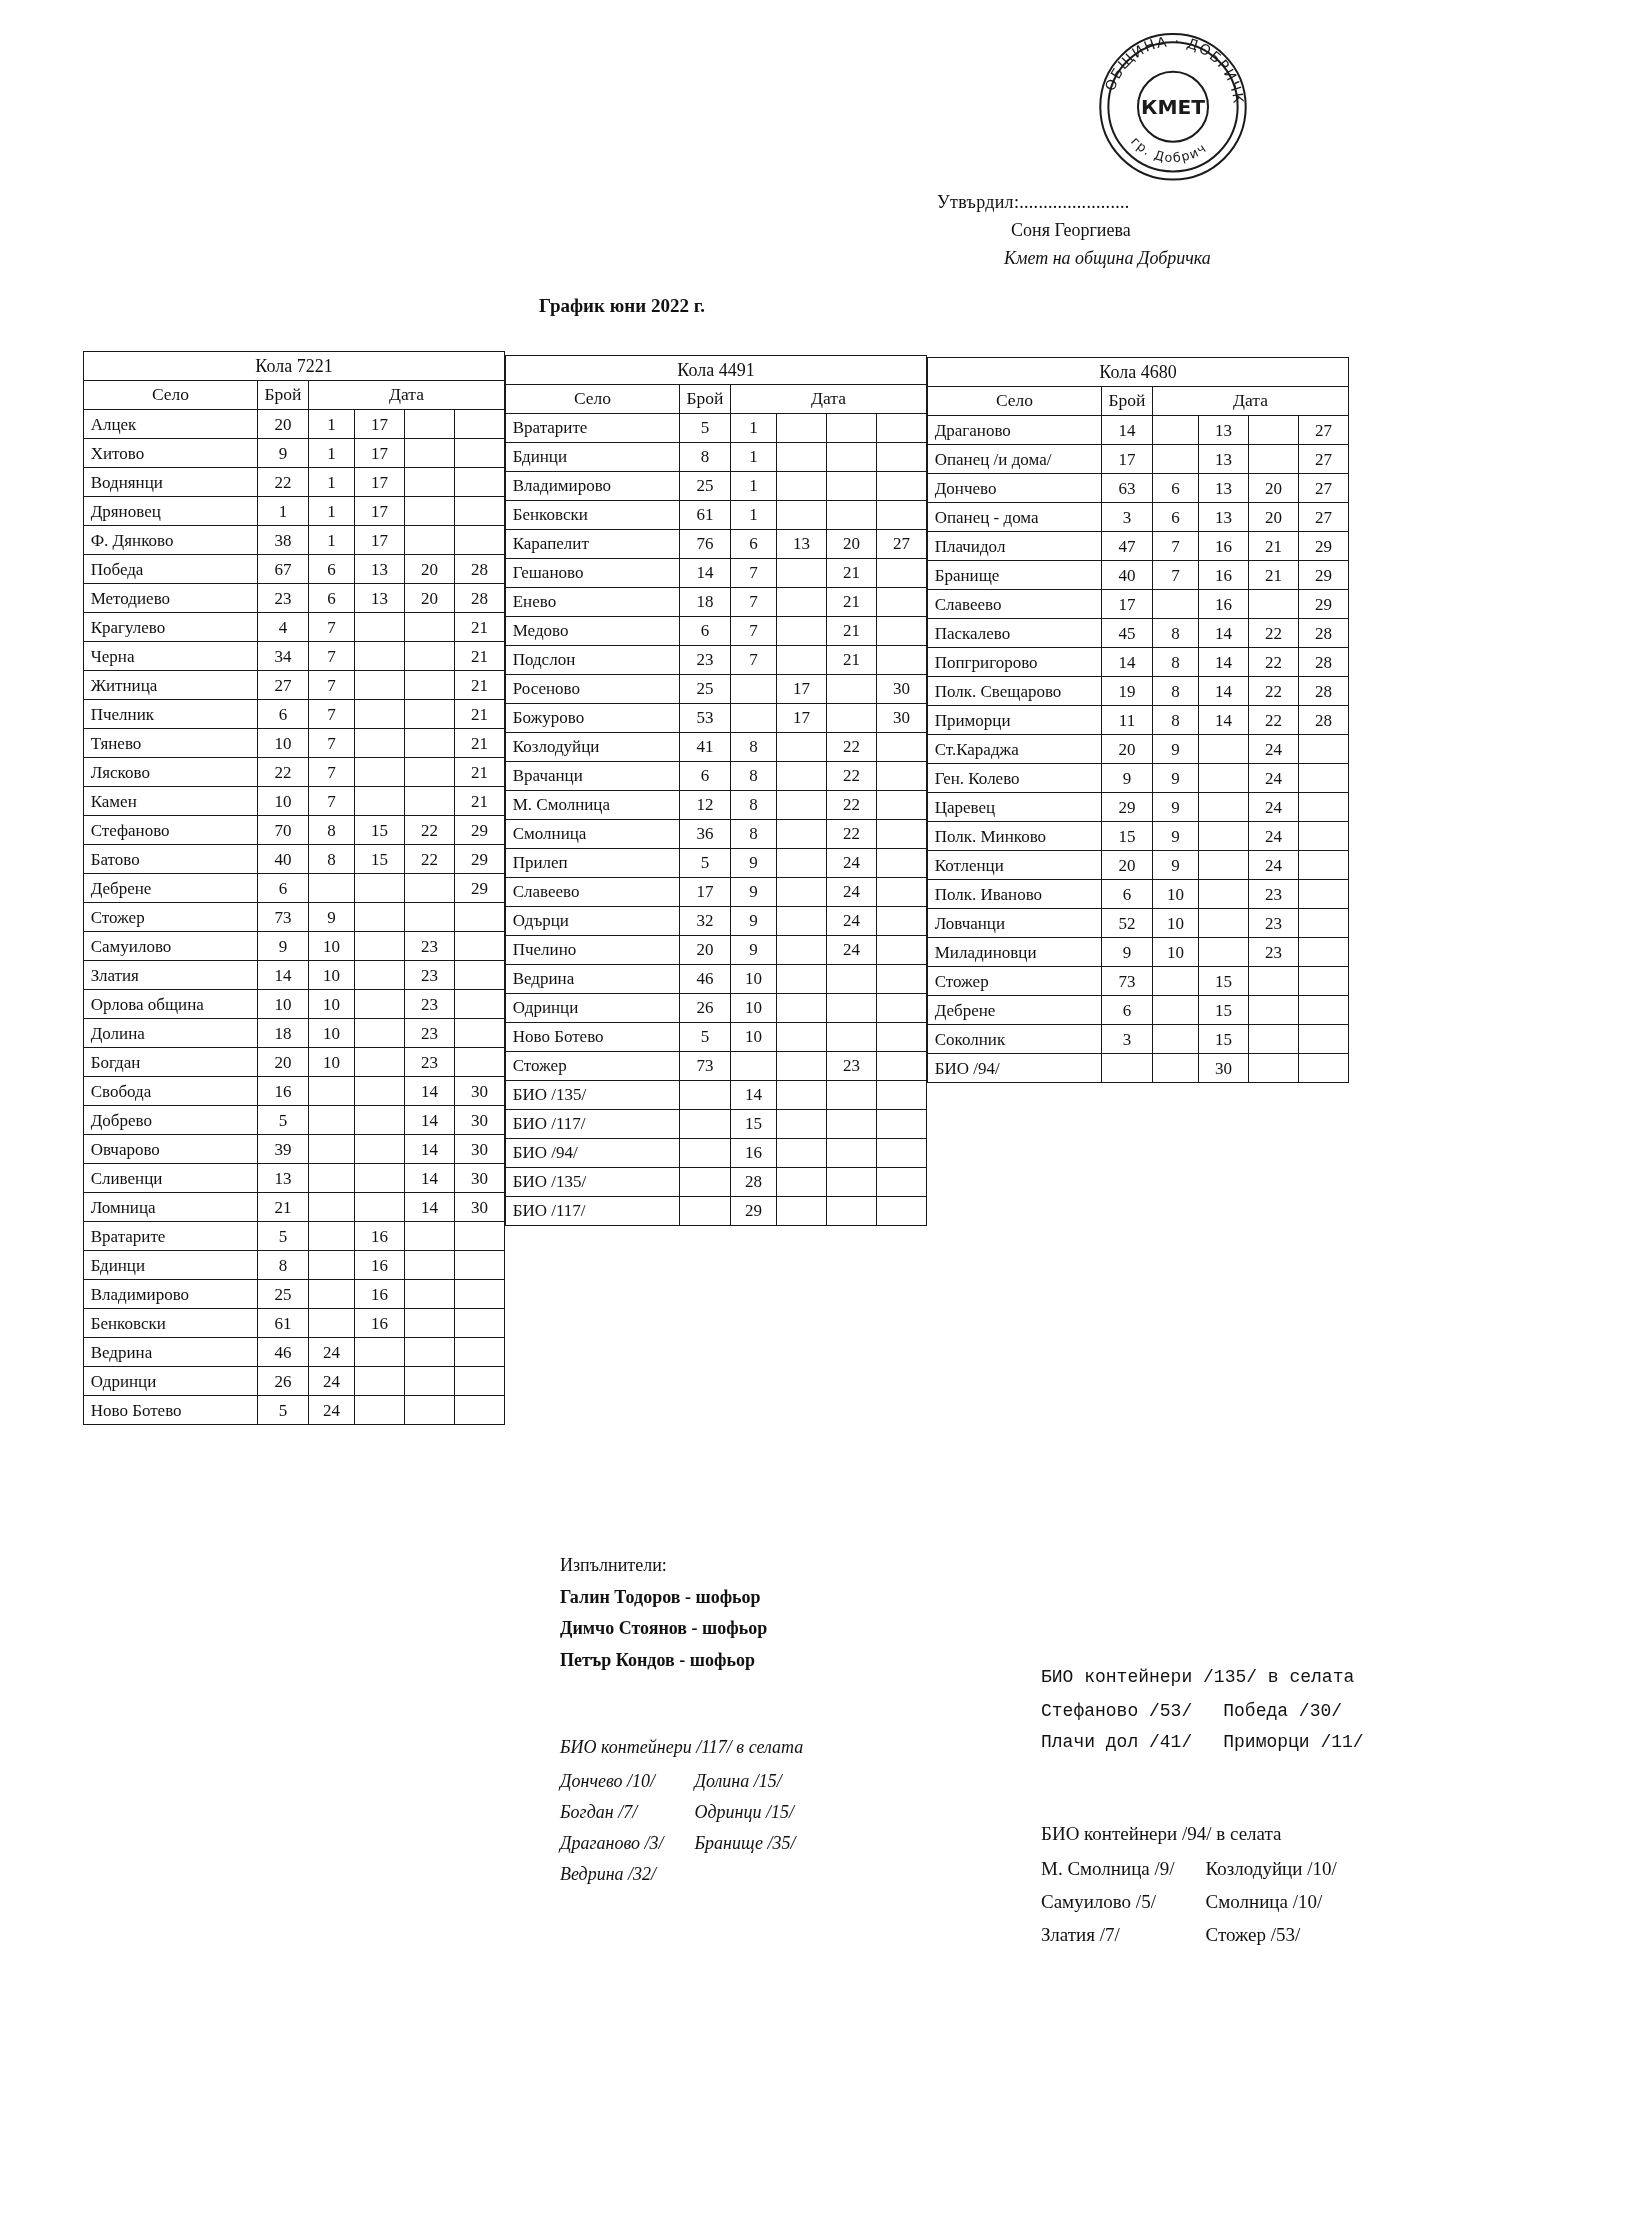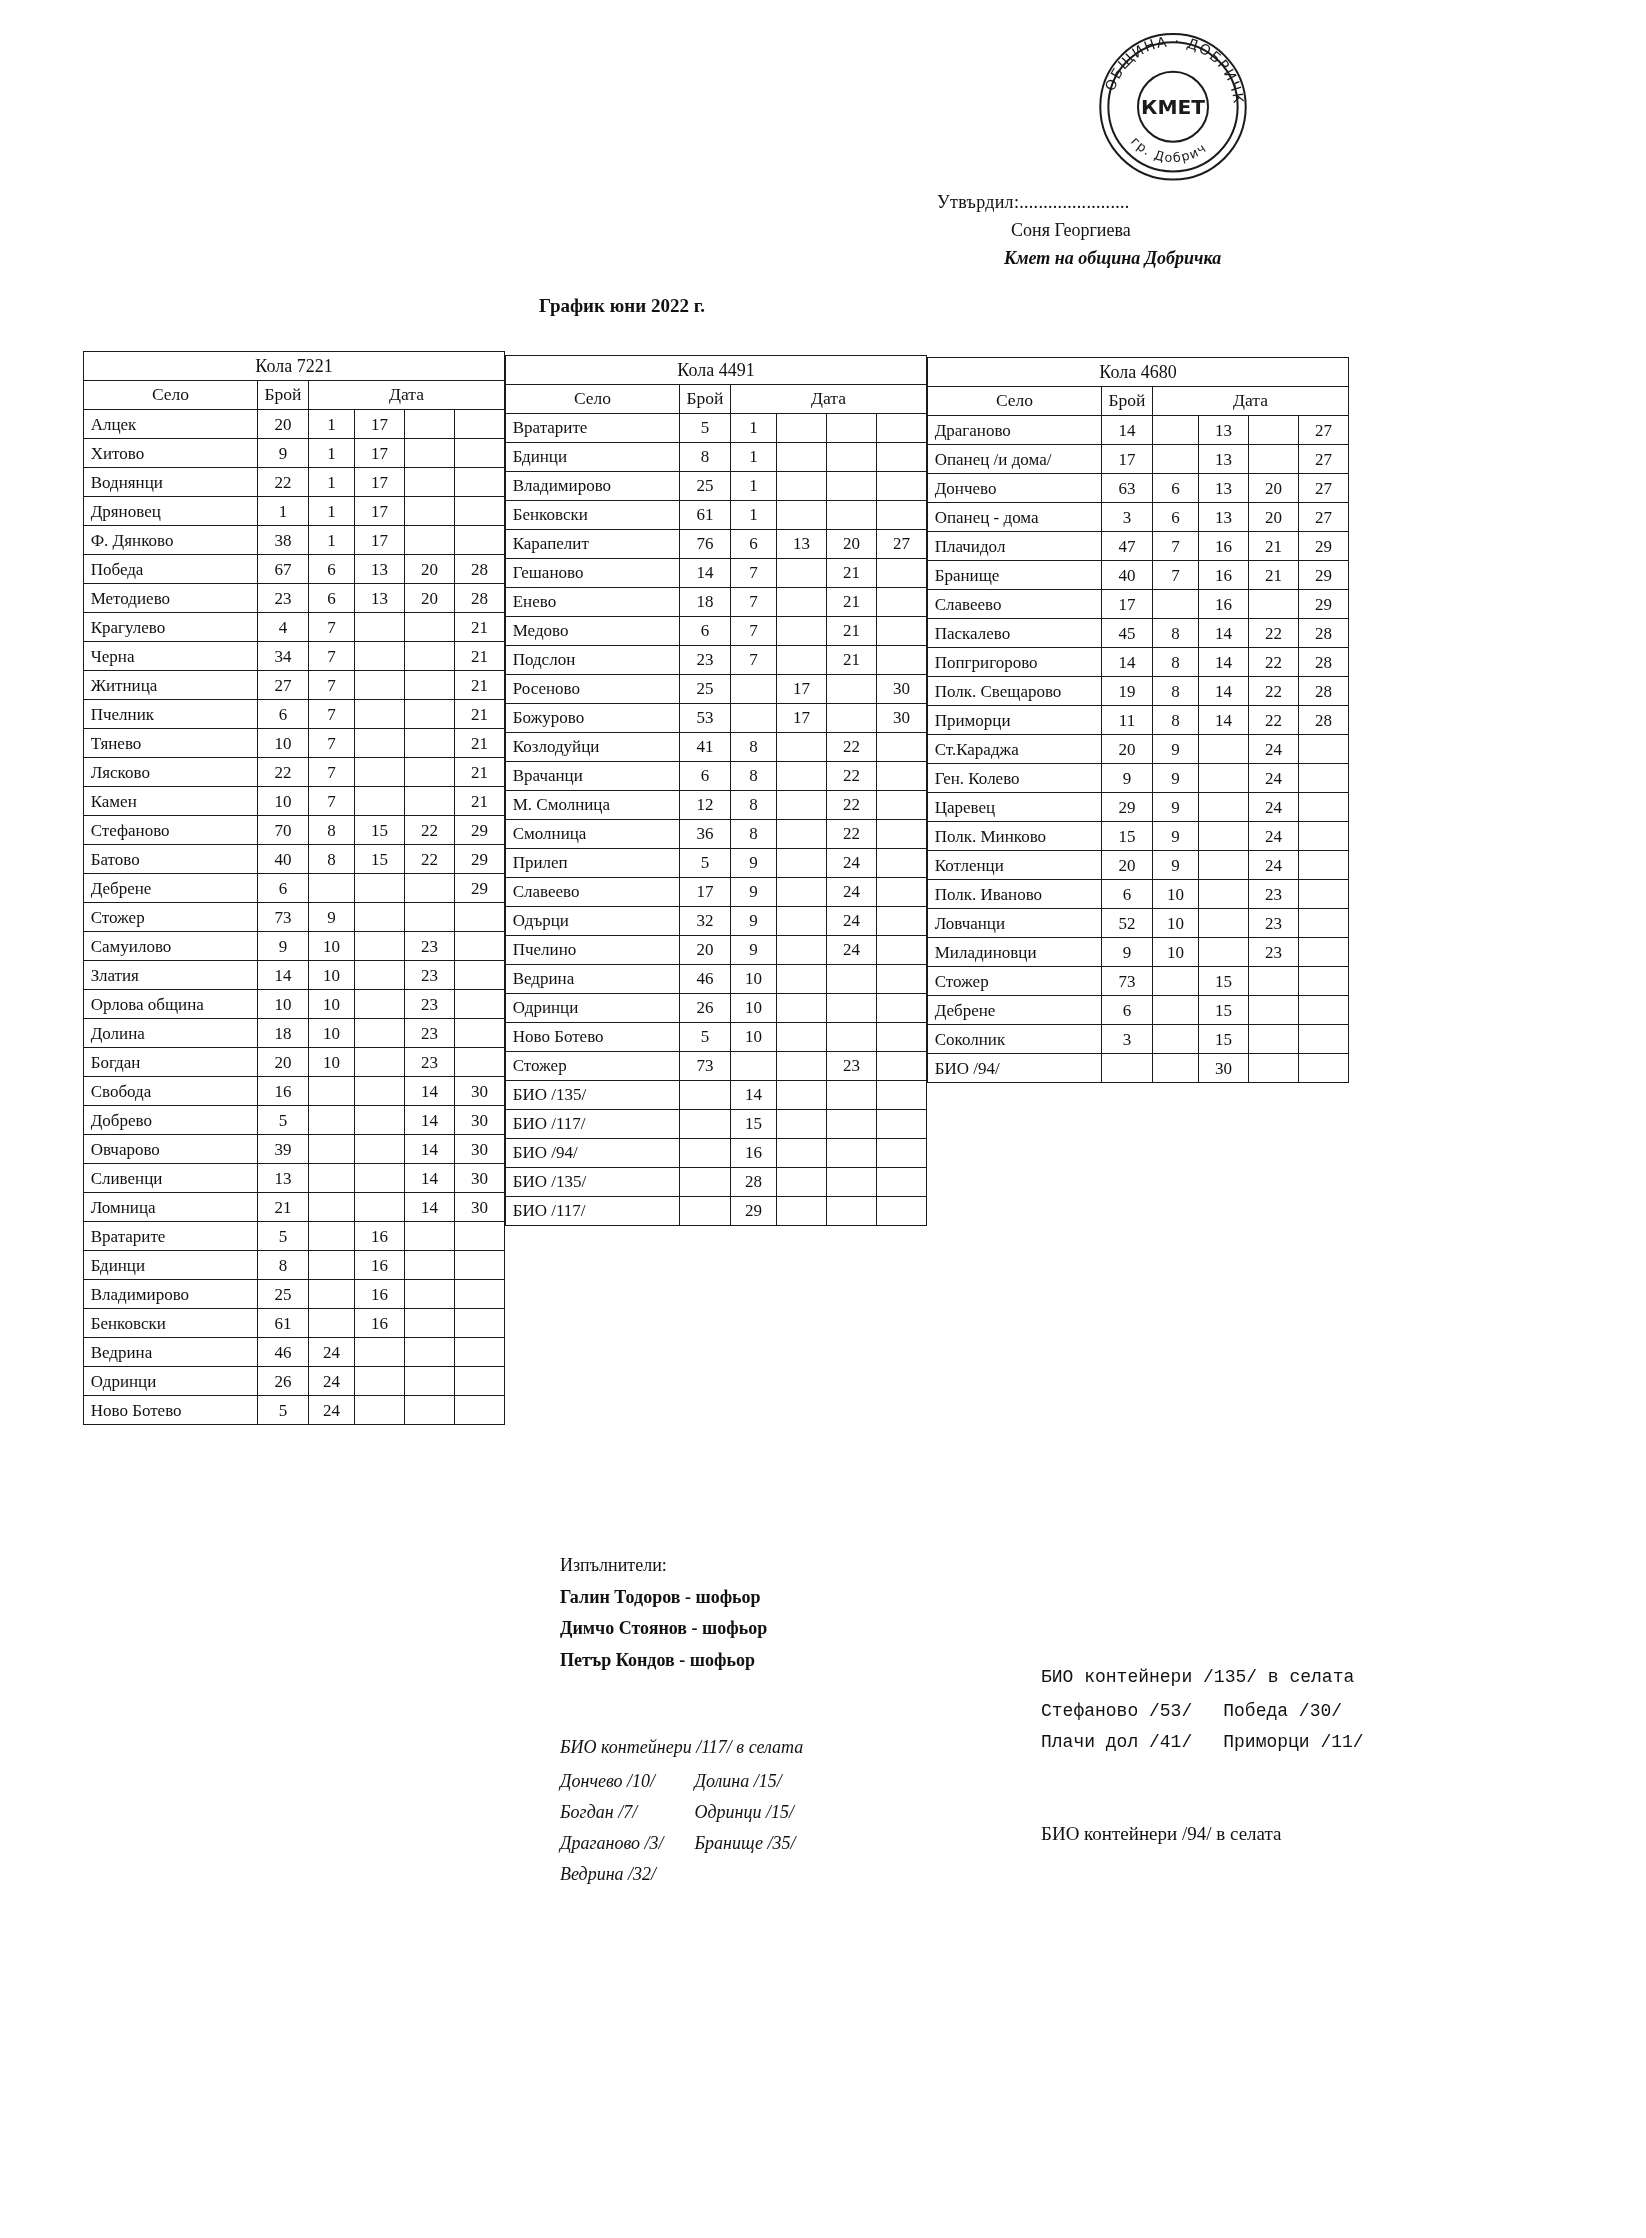--- a/index.html
+++ b/index.html
@@ -26,21 +26,21 @@
   .approval {
     position: absolute;
     left: 937px;
     top: 189px;
     width: 418px;
     font-size: 18px;
     line-height: 1.55;
   }
   .approval .line1 { letter-spacing: 0.3px; }
   .approval .name { padding-left: 74px; }
-  .approval .role { padding-left: 67px; font-style: italic; font-weight: bold; }
+  .approval .role { padding-left: 67px; font-style: italic; }
 
   .stamp {
     position: absolute;
     left: 1072px;
     top: 27px;
     width: 202px;
     height: 169px;
   }
   .stamp svg { display: block; }
 
@@ -1129,16 +1129,30 @@
         </div>
         <div class="pair-row">
           <span>Плачи дол /41/</span>
           <span class="c2">Приморци /11/</span>
         </div>
       </div>
   </div>
 
   <div class="bio94">
     <div class="bio-head">БИО контейнери /94/ в селата</div>
+    <div class="pairs" id="bio94-pairs">
+        <div class="pair-row">
+          <span>М. Смолница /9/</span>
+          <span class="c2">Козлодуйци /10/</span>
+        </div>
+        <div class="pair-row">
+          <span>Самуилово /5/</span>
+          <span class="c2">Смолница /10/</span>
+        </div>
+        <div class="pair-row">
+          <span>Златия /7/</span>
+          <span class="c2">Стожер /53/</span>
+        </div>
+      </div>
   </div>
 
 </div>
 
 
 </body></html>

